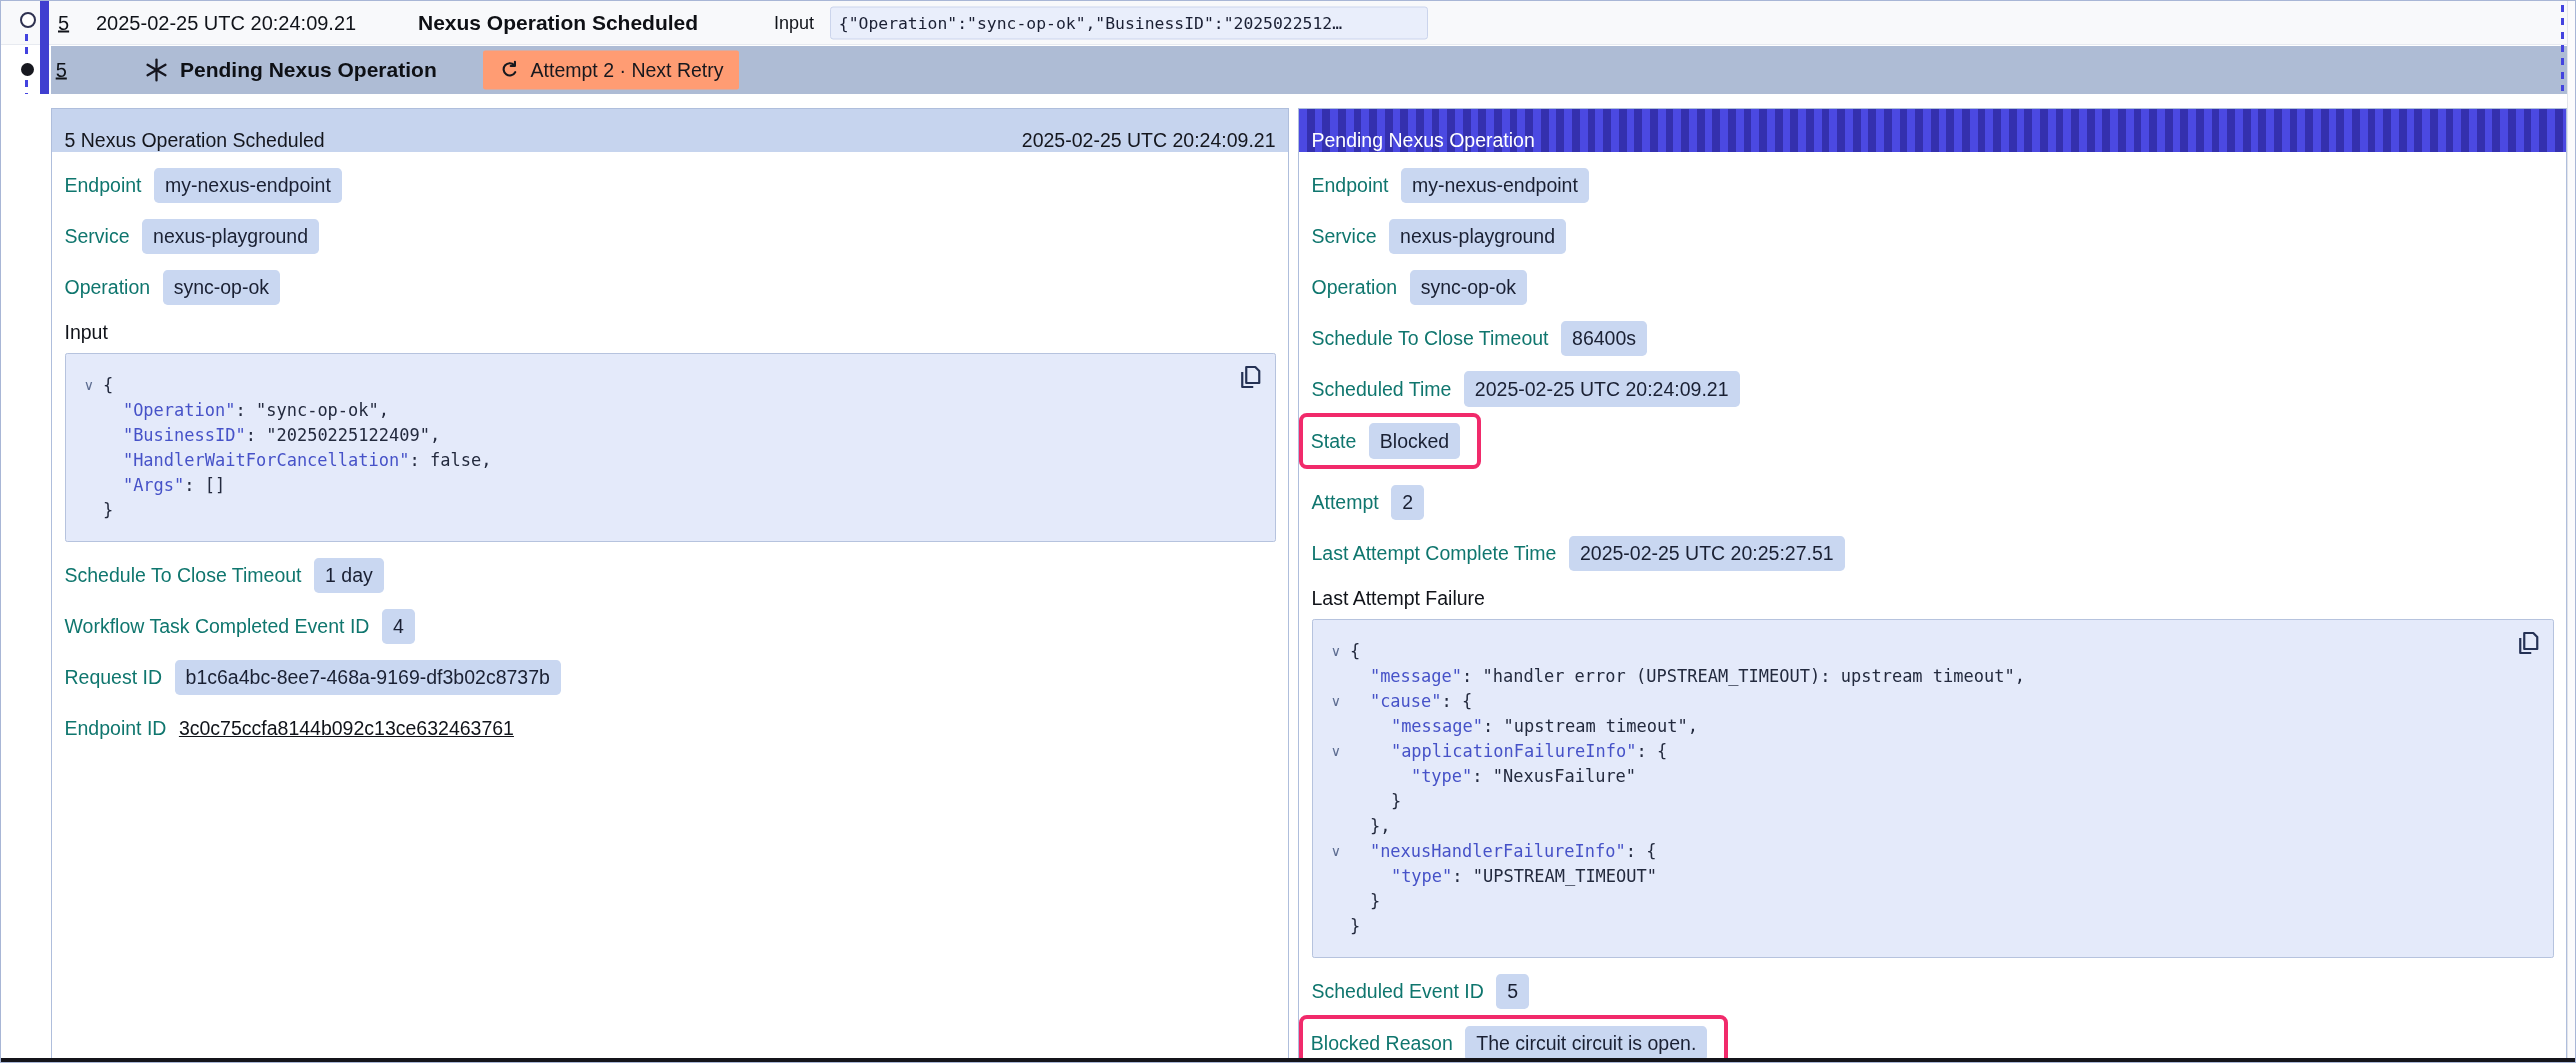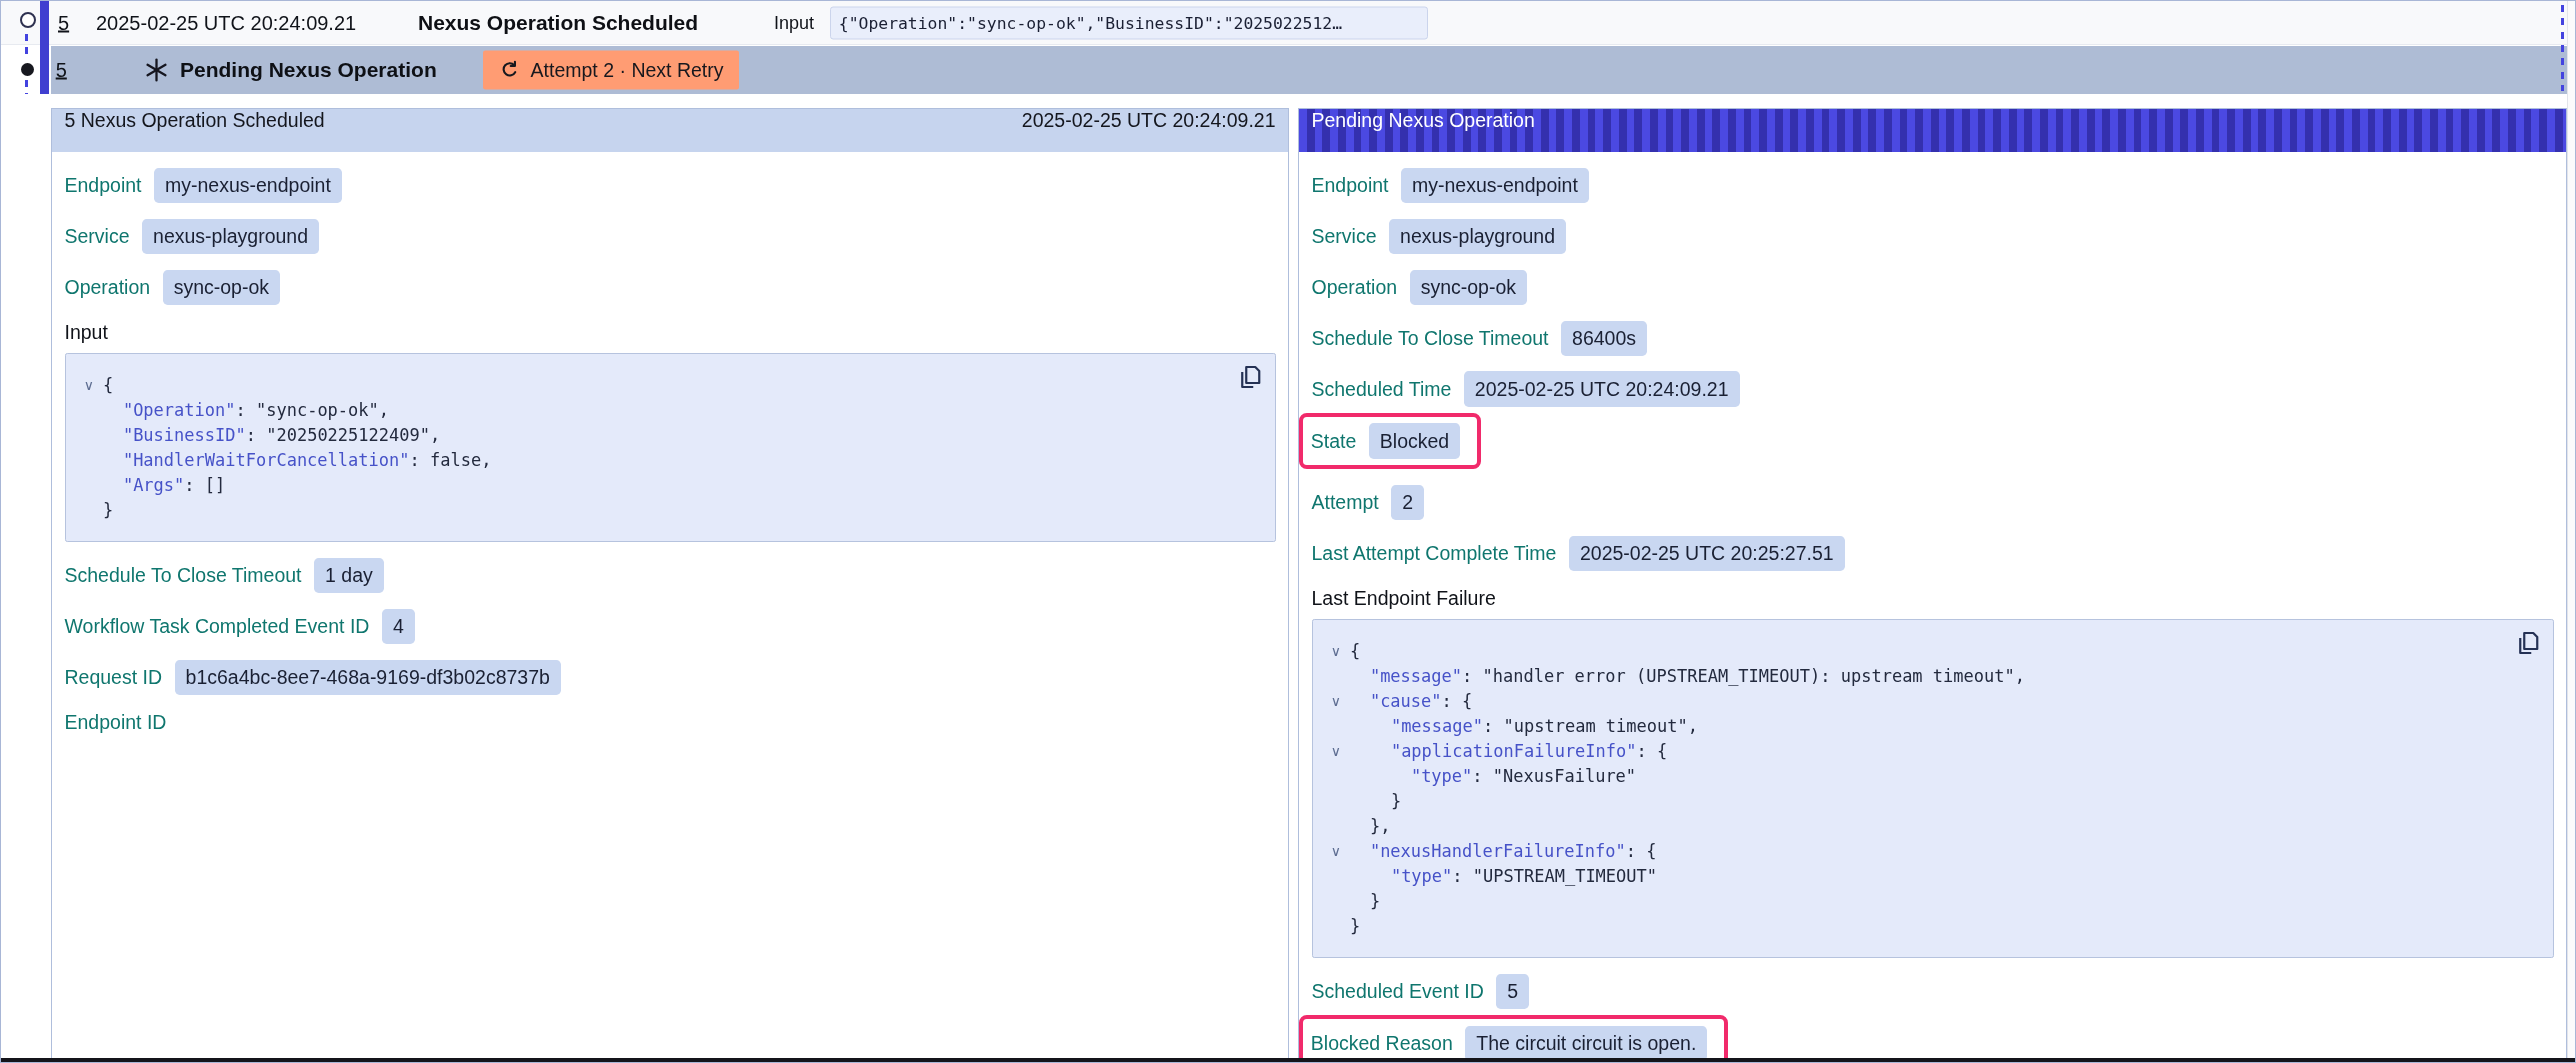--- a/index.html
+++ b/index.html
@@ -50,21 +50,21 @@
   .dash-r { left:2560px; top:3.9px; height:86px; }
   .accent-bar { position:absolute; left:39px; top:0; width:8.6px; height:93px; background:#403FD0; }
   .vscroll { position:absolute; top:0; bottom:0; right:0; width:7.8px;
     background:#FBFBFC; border-left:0.8px solid #E2E4EA; }
   .bottom-edge { position:absolute; left:0; right:0; bottom:0; height:3.9px; background:#14141A; z-index:6; }
   
   .panel { position:absolute; top:107px; height:975px; background:#fff; border:1.6px solid #AFBEDC; }
   .panel-left { left:50px; width:1238px; }
   .panel-right { left:1297px; width:1269px; }
   .panel-header {
-    height:43px; display:flex; align-items:flex-start; justify-content:space-between;
+    height:43px; display:flex; align-items:flex-end; justify-content:space-between;
     padding:0 12.5px; font-size:19.5px; color:#14161D; background:#C6D4EE; white-space:nowrap;
   }
   .panel-header.striped {
     background:repeating-linear-gradient(90deg,#4B49E2 0 7.8px,#3430AE 7.8px 15.6px);
     color:#ffffff; justify-content:flex-start;
   }
   .panel-body { padding:0 12.5px; }
   
   .field-row { display:flex; align-items:center; gap:12.5px; margin-top:15.6px;
     font-size:19.5px; white-space:nowrap; }
@@ -196,20 +196,21 @@
           <div class="field-row">
             <span class="field-label">Workflow Task Completed Event ID</span>
             <span class="chip">4</span>
           </div>
           <div class="field-row">
             <span class="field-label">Request ID</span>
             <span class="chip">b1c6a4bc-8ee7-468a-9169-df3b02c8737b</span>
           </div>
           <div class="field-row">
             <span class="field-label">Endpoint ID</span>
+            <span class="field-link">3c0c75ccfa8144b092c13ce632463761</span>
           </div>
         </div>
     </div>
   </div>
 
   <div class="panel panel-right">
     <div class="panel-header striped">
       <span>Pending Nexus Operation</span>
     </div>
     <div class="panel-body">
@@ -233,21 +234,21 @@
               <span class="field-label">State</span>
               <span class="chip">Blocked</span>
             </div>
           </div><div></div><div class="field-row">
             <span class="field-label">Attempt</span>
             <span class="chip">2</span>
           </div><div class="field-row">
             <span class="field-label">Last Attempt Complete Time</span>
             <span class="chip">2025-02-25 UTC 20:25:27.51</span>
           </div></div>
-      <div class="section-label">Last Endpoint Failure</div>
+      <div class="section-label">Last Attempt Failure</div>
       <div class="code-block">
         <div>
             <div class="code-line">
               <span class="gutter">∨</span>
               <span class="code-text" style="padding-left: 0px;"><span class="seg-t">{</span></span>
             </div>
             <div class="code-line">
               <span class="gutter"></span>
               <span class="code-text" style="padding-left: 20px;"><span class="seg-k">"message"</span><span class="seg-t">: </span><span class="seg-t">"handler error (UPSTREAM_TIMEOUT): upstream timeout",</span></span>
             </div>

